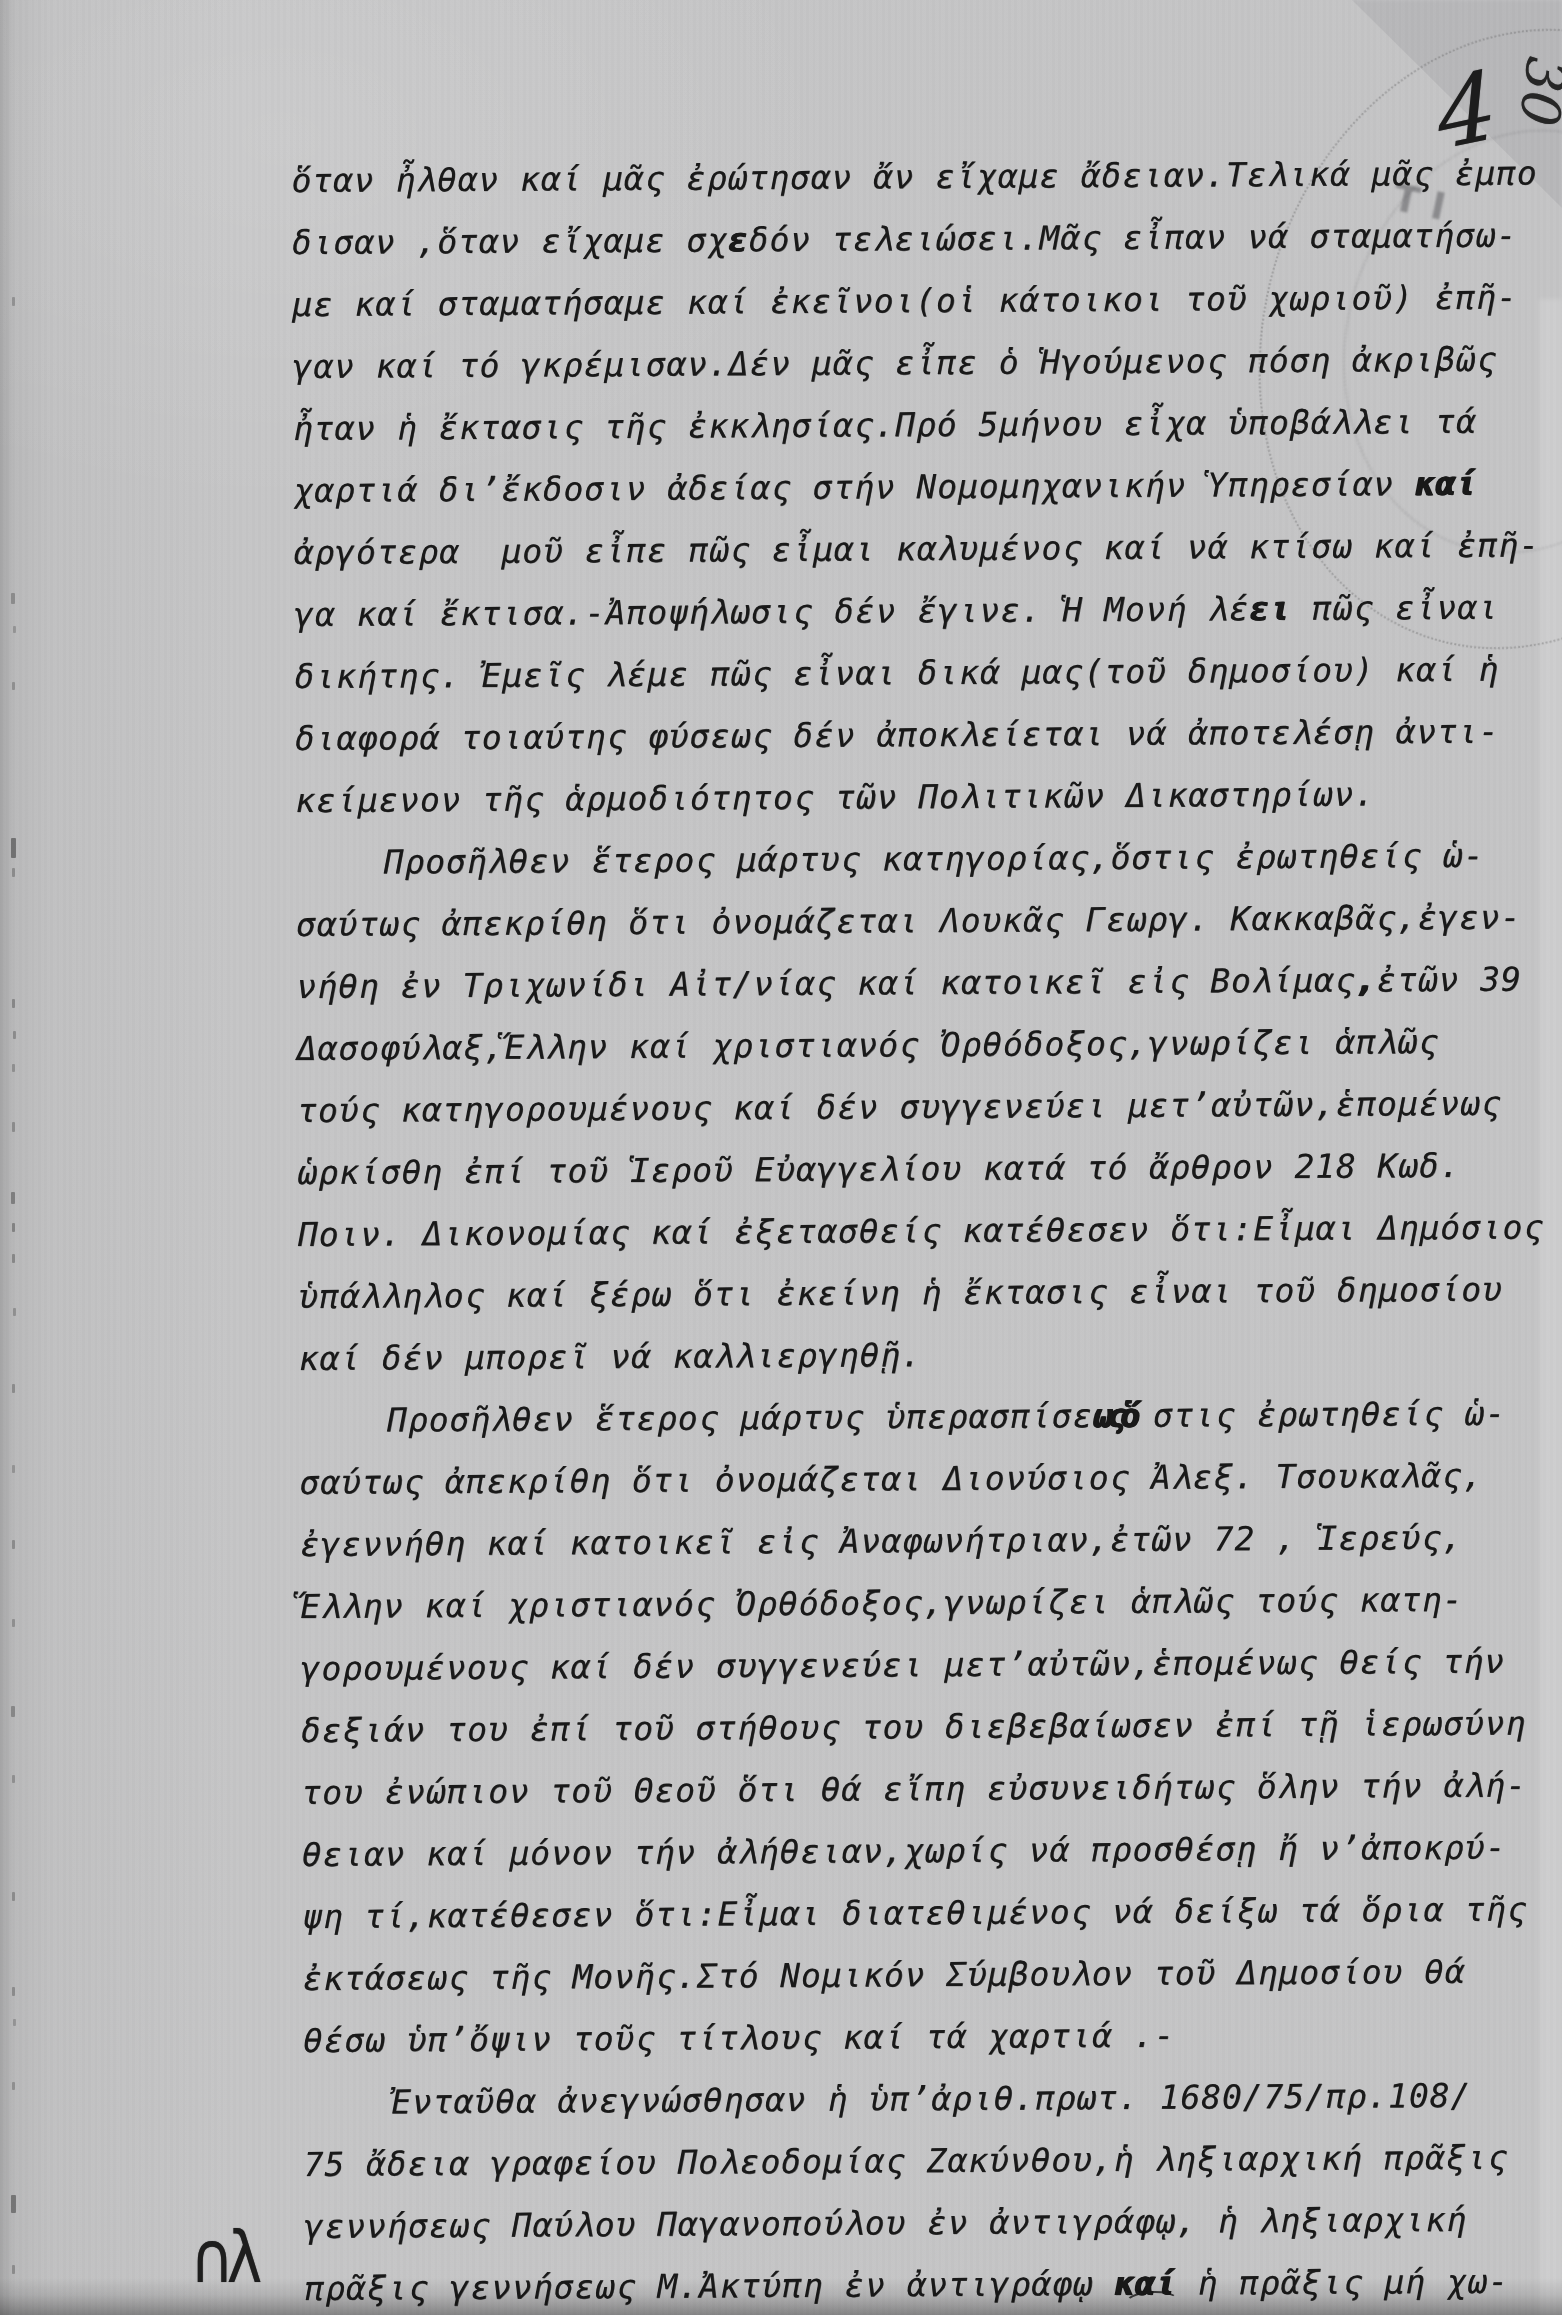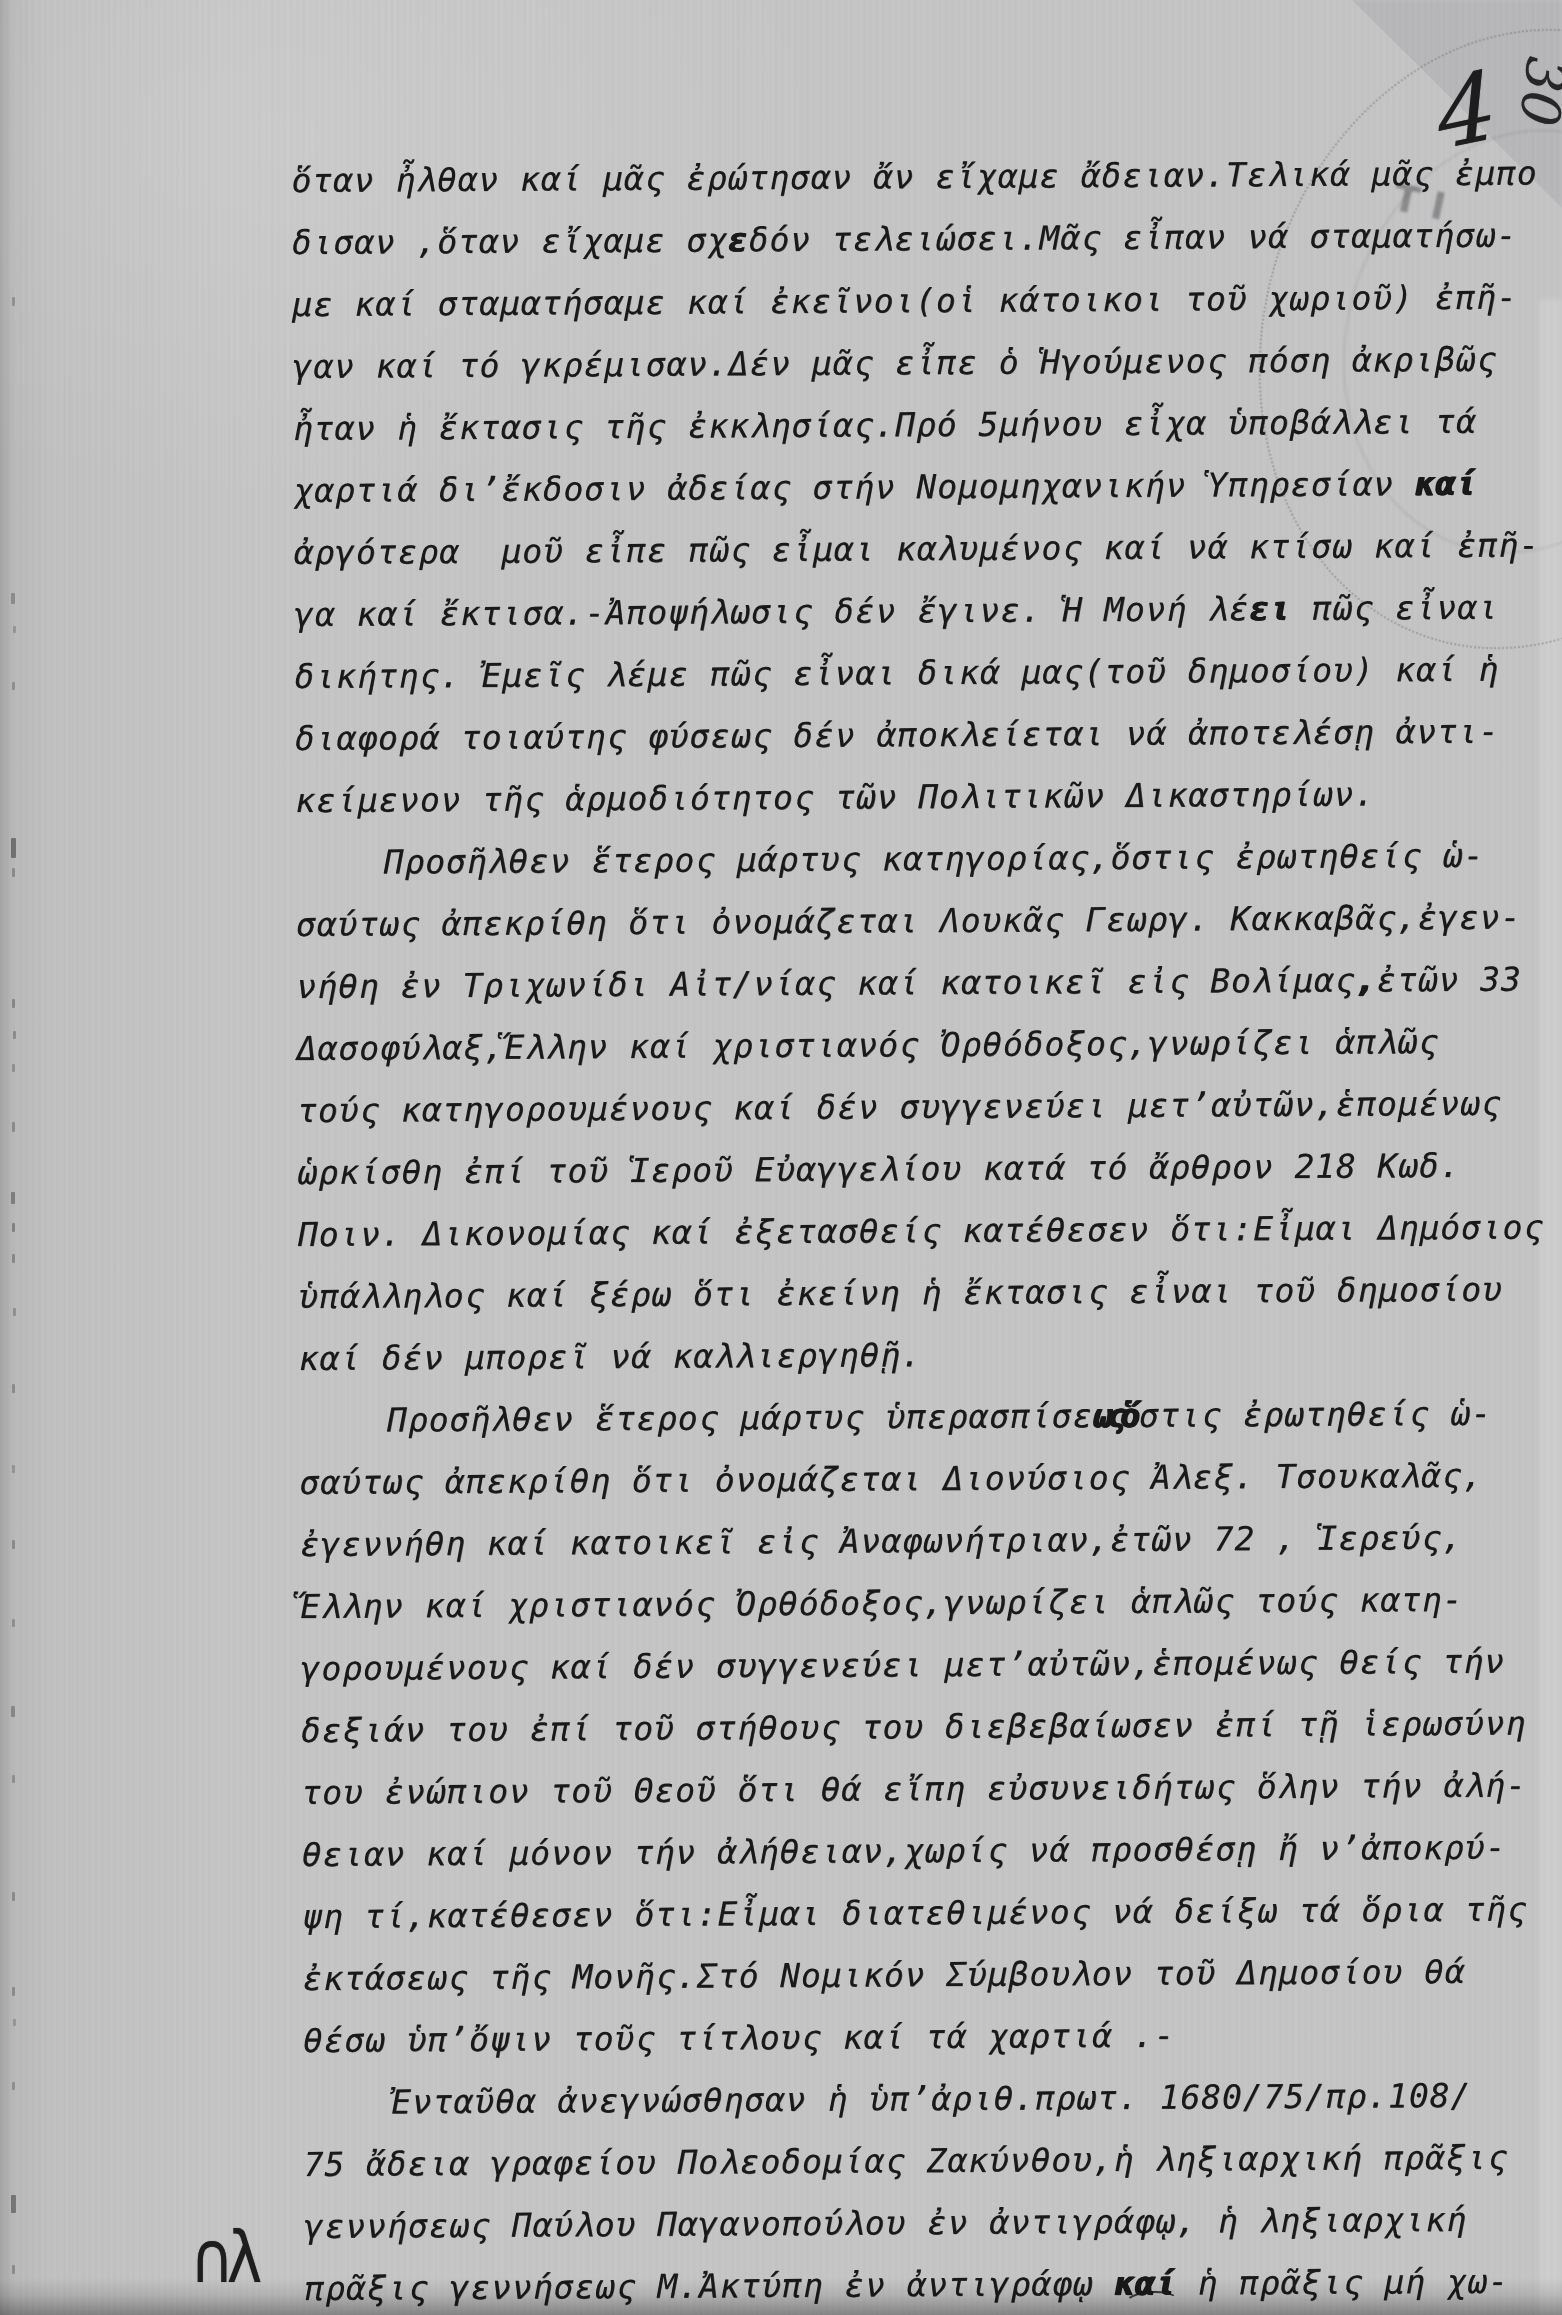--- a/index.html
+++ b/index.html
@@ -39,21 +39,21 @@
     transform-origin:304px 2081px;
     color:#191919;
     font-size:33px;
     font-style:italic;
     letter-spacing:0.9px;
     text-shadow:0.4px 0.3px 0.5px rgba(10,10,10,.55);
   }
   .line{height:62px;line-height:62px;padding-left:304px;white-space:pre;}
   .line.indent{padding-left:392px;}
   .ov{font-weight:bold;text-shadow:0.8px 0 currentColor,-0.8px 0 currentColor,0.4px 0.3px 0.6px rgba(10,10,10,.6);}
-  .ov.smash{letter-spacing:-6.3px;margin-right:5px;}
+  .ov.smash{letter-spacing:-6.3px;margin-right:19px;}
   
   .pagenum{
     position:absolute;left:1437px;top:56px;
     font-family:"DejaVu Serif", serif;font-style:italic;font-weight:400;
     font-size:94px;color:#1d1d1d;
     transform:rotate(-12deg) skewX(-7deg);
     text-shadow:0 0 0.9px rgba(0,0,0,.6);
   }
   
   .edge-num{
@@ -122,21 +122,21 @@
     <div class="line"><span>γαν καί τό γκρέμισαν.Δέν μᾶς εἶπε ὁ Ἡγούμενος πόση ἀκριβῶς</span><span class="ov"></span><span></span></div>
     <div class="line"><span>ἦταν ἡ ἔκτασις τῆς ἐκκλησίας.Πρό 5μήνου εἶχα ὑποβάλλει τά</span><span class="ov"></span><span></span></div>
     <div class="line"><span>χαρτιά δι’ἔκδοσιν ἀδείας στήν Νομομηχανικήν Ὑπηρεσίαν </span><span class="ov">καί</span><span></span></div>
     <div class="line"><span>ἀργότερα  μοῦ εἶπε πῶς εἶμαι καλυμένος καί νά κτίσω καί ἐπῆ-</span><span class="ov"></span><span></span></div>
     <div class="line"><span>γα καί ἔκτισα.-Ἀποψήλωσις δέν ἔγινε. Ἡ Μονή λέ</span><span class="ov">ει</span><span> πῶς εἶναι</span></div>
     <div class="line"><span>δικήτης. Ἐμεῖς λέμε πῶς εἶναι δικά μας(τοῦ δημοσίου) καί ἡ</span><span class="ov"></span><span></span></div>
     <div class="line"><span>διαφορά τοιαύτης φύσεως δέν ἀποκλείεται νά ἀποτελέσῃ ἀντι-</span><span class="ov"></span><span></span></div>
     <div class="line"><span>κείμενον τῆς ἁρμοδιότητος τῶν Πολιτικῶν Δικαστηρίων.</span><span class="ov"></span><span></span></div>
     <div class="line indent"><span>Προσῆλθεν ἕτερος μάρτυς κατηγορίας,ὅστις ἐρωτηθείς ὡ-</span><span class="ov"></span><span></span></div>
     <div class="line"><span>σαύτως ἀπεκρίθη ὅτι ὀνομάζεται Λουκᾶς Γεωργ. Κακκαβᾶς,ἐγεν-</span><span class="ov"></span><span></span></div>
-    <div class="line"><span>νήθη ἐν Τριχωνίδι Αἰτ/νίας καί κατοικεῖ εἰς Βολίμας</span><span class="ov">,</span><span>ἐτῶν 33</span></div>
+    <div class="line"><span>νήθη ἐν Τριχωνίδι Αἰτ/νίας καί κατοικεῖ εἰς Βολίμας</span><span class="ov">,</span><span>ἐτῶν 39</span></div>
     <div class="line"><span>Δασοφύλαξ,Ἕλλην καί χριστιανός Ὀρθόδοξος,γνωρίζει ἁπλῶς</span><span class="ov"></span><span></span></div>
     <div class="line"><span>τούς κατηγορουμένους καί δέν συγγενεύει μετ’αὐτῶν,ἑπομένως</span><span class="ov"></span><span></span></div>
     <div class="line"><span>ὡρκίσθη ἐπί τοῦ Ἱεροῦ Εὐαγγελίου κατά τό ἄρθρον 218 Κωδ.</span><span class="ov"></span><span></span></div>
     <div class="line"><span>Ποιν. Δικονομίας καί ἐξετασθείς κατέθεσεν ὅτι:Εἶμαι Δημόσιος</span><span class="ov"></span><span></span></div>
     <div class="line"><span>ὑπάλληλος καί ξέρω ὅτι ἐκείνη ἡ ἔκτασις εἶναι τοῦ δημοσίου</span><span class="ov"></span><span></span></div>
     <div class="line"><span>καί δέν μπορεῖ νά καλλιεργηθῇ.</span><span class="ov"></span><span></span></div>
     <div class="line indent"><span>Προσῆλθεν ἕτερος μάρτυς ὑπερασπίσε</span><span class="ov smash">ωςὅ</span><span>στις ἐρωτηθείς ὡ-</span></div>
     <div class="line"><span>σαύτως ἀπεκρίθη ὅτι ὀνομάζεται Διονύσιος Ἀλεξ. Τσουκαλᾶς,</span><span class="ov"></span><span></span></div>
     <div class="line"><span>ἐγεννήθη καί κατοικεῖ εἰς Ἀναφωνήτριαν,ἐτῶν 72 , Ἱερεύς,</span><span class="ov"></span><span></span></div>
     <div class="line"><span>Ἕλλην καί χριστιανός Ὀρθόδοξος,γνωρίζει ἁπλῶς τούς κατη-</span><span class="ov"></span><span></span></div>

